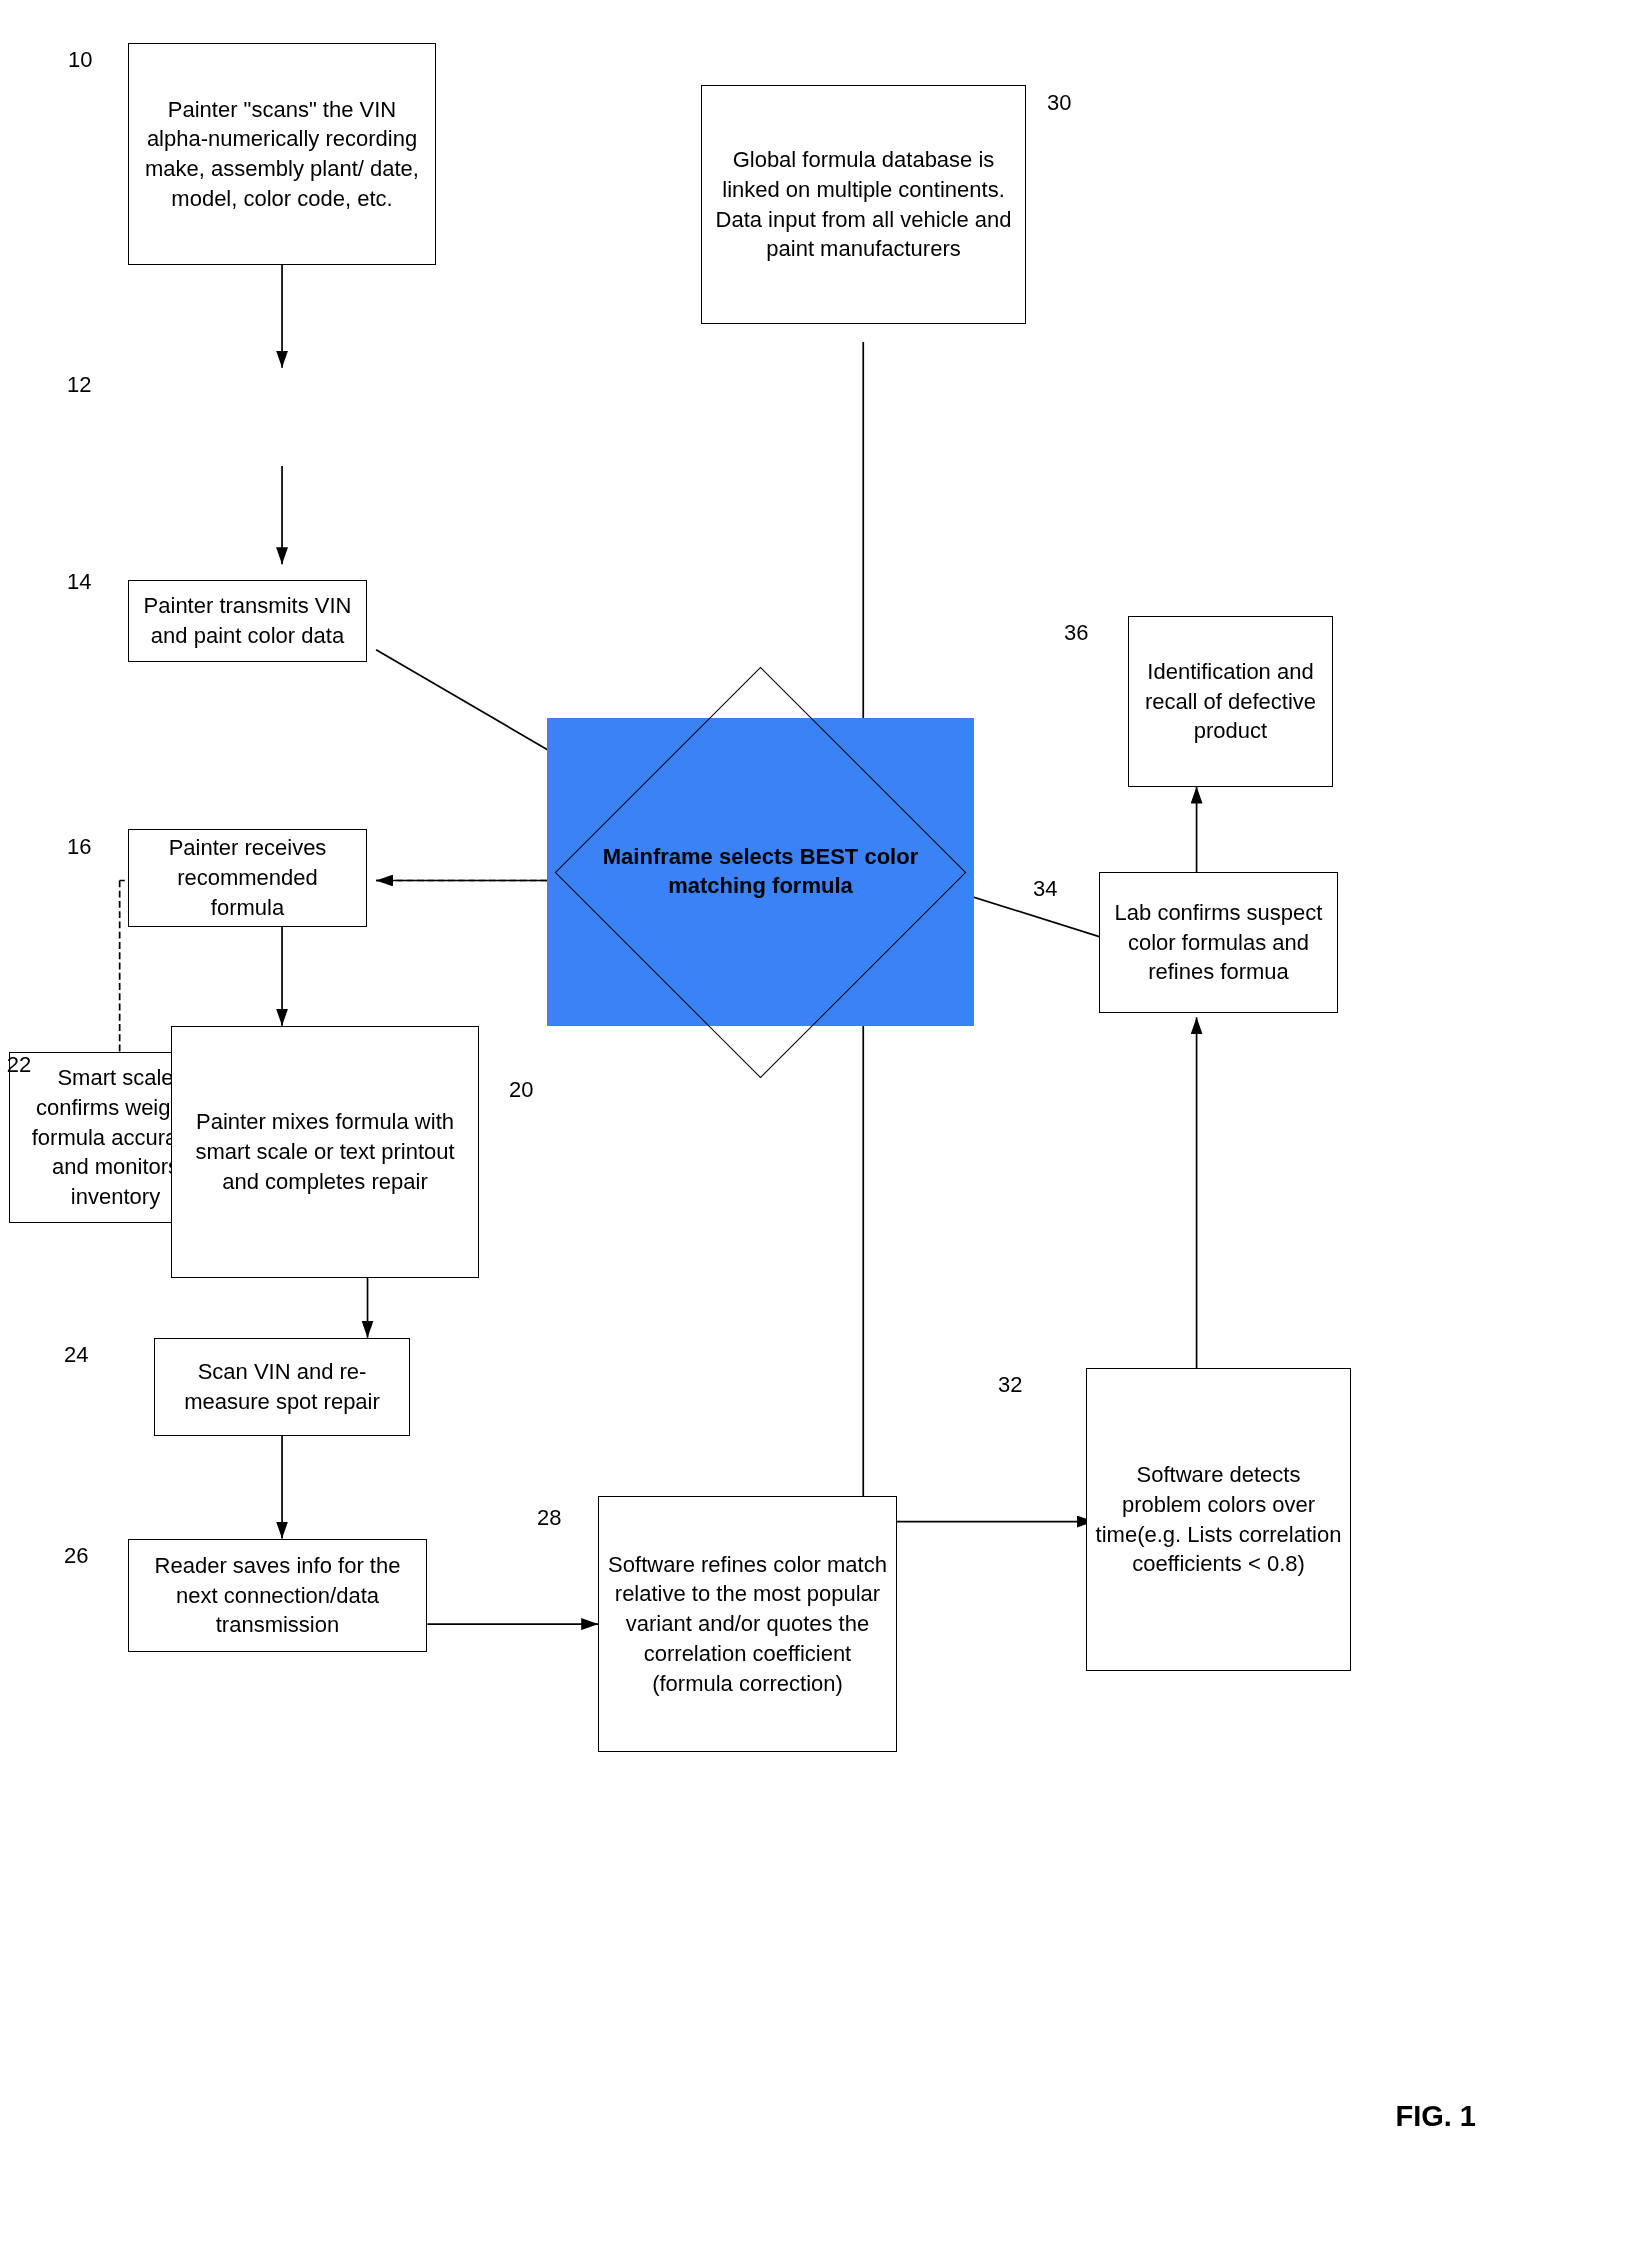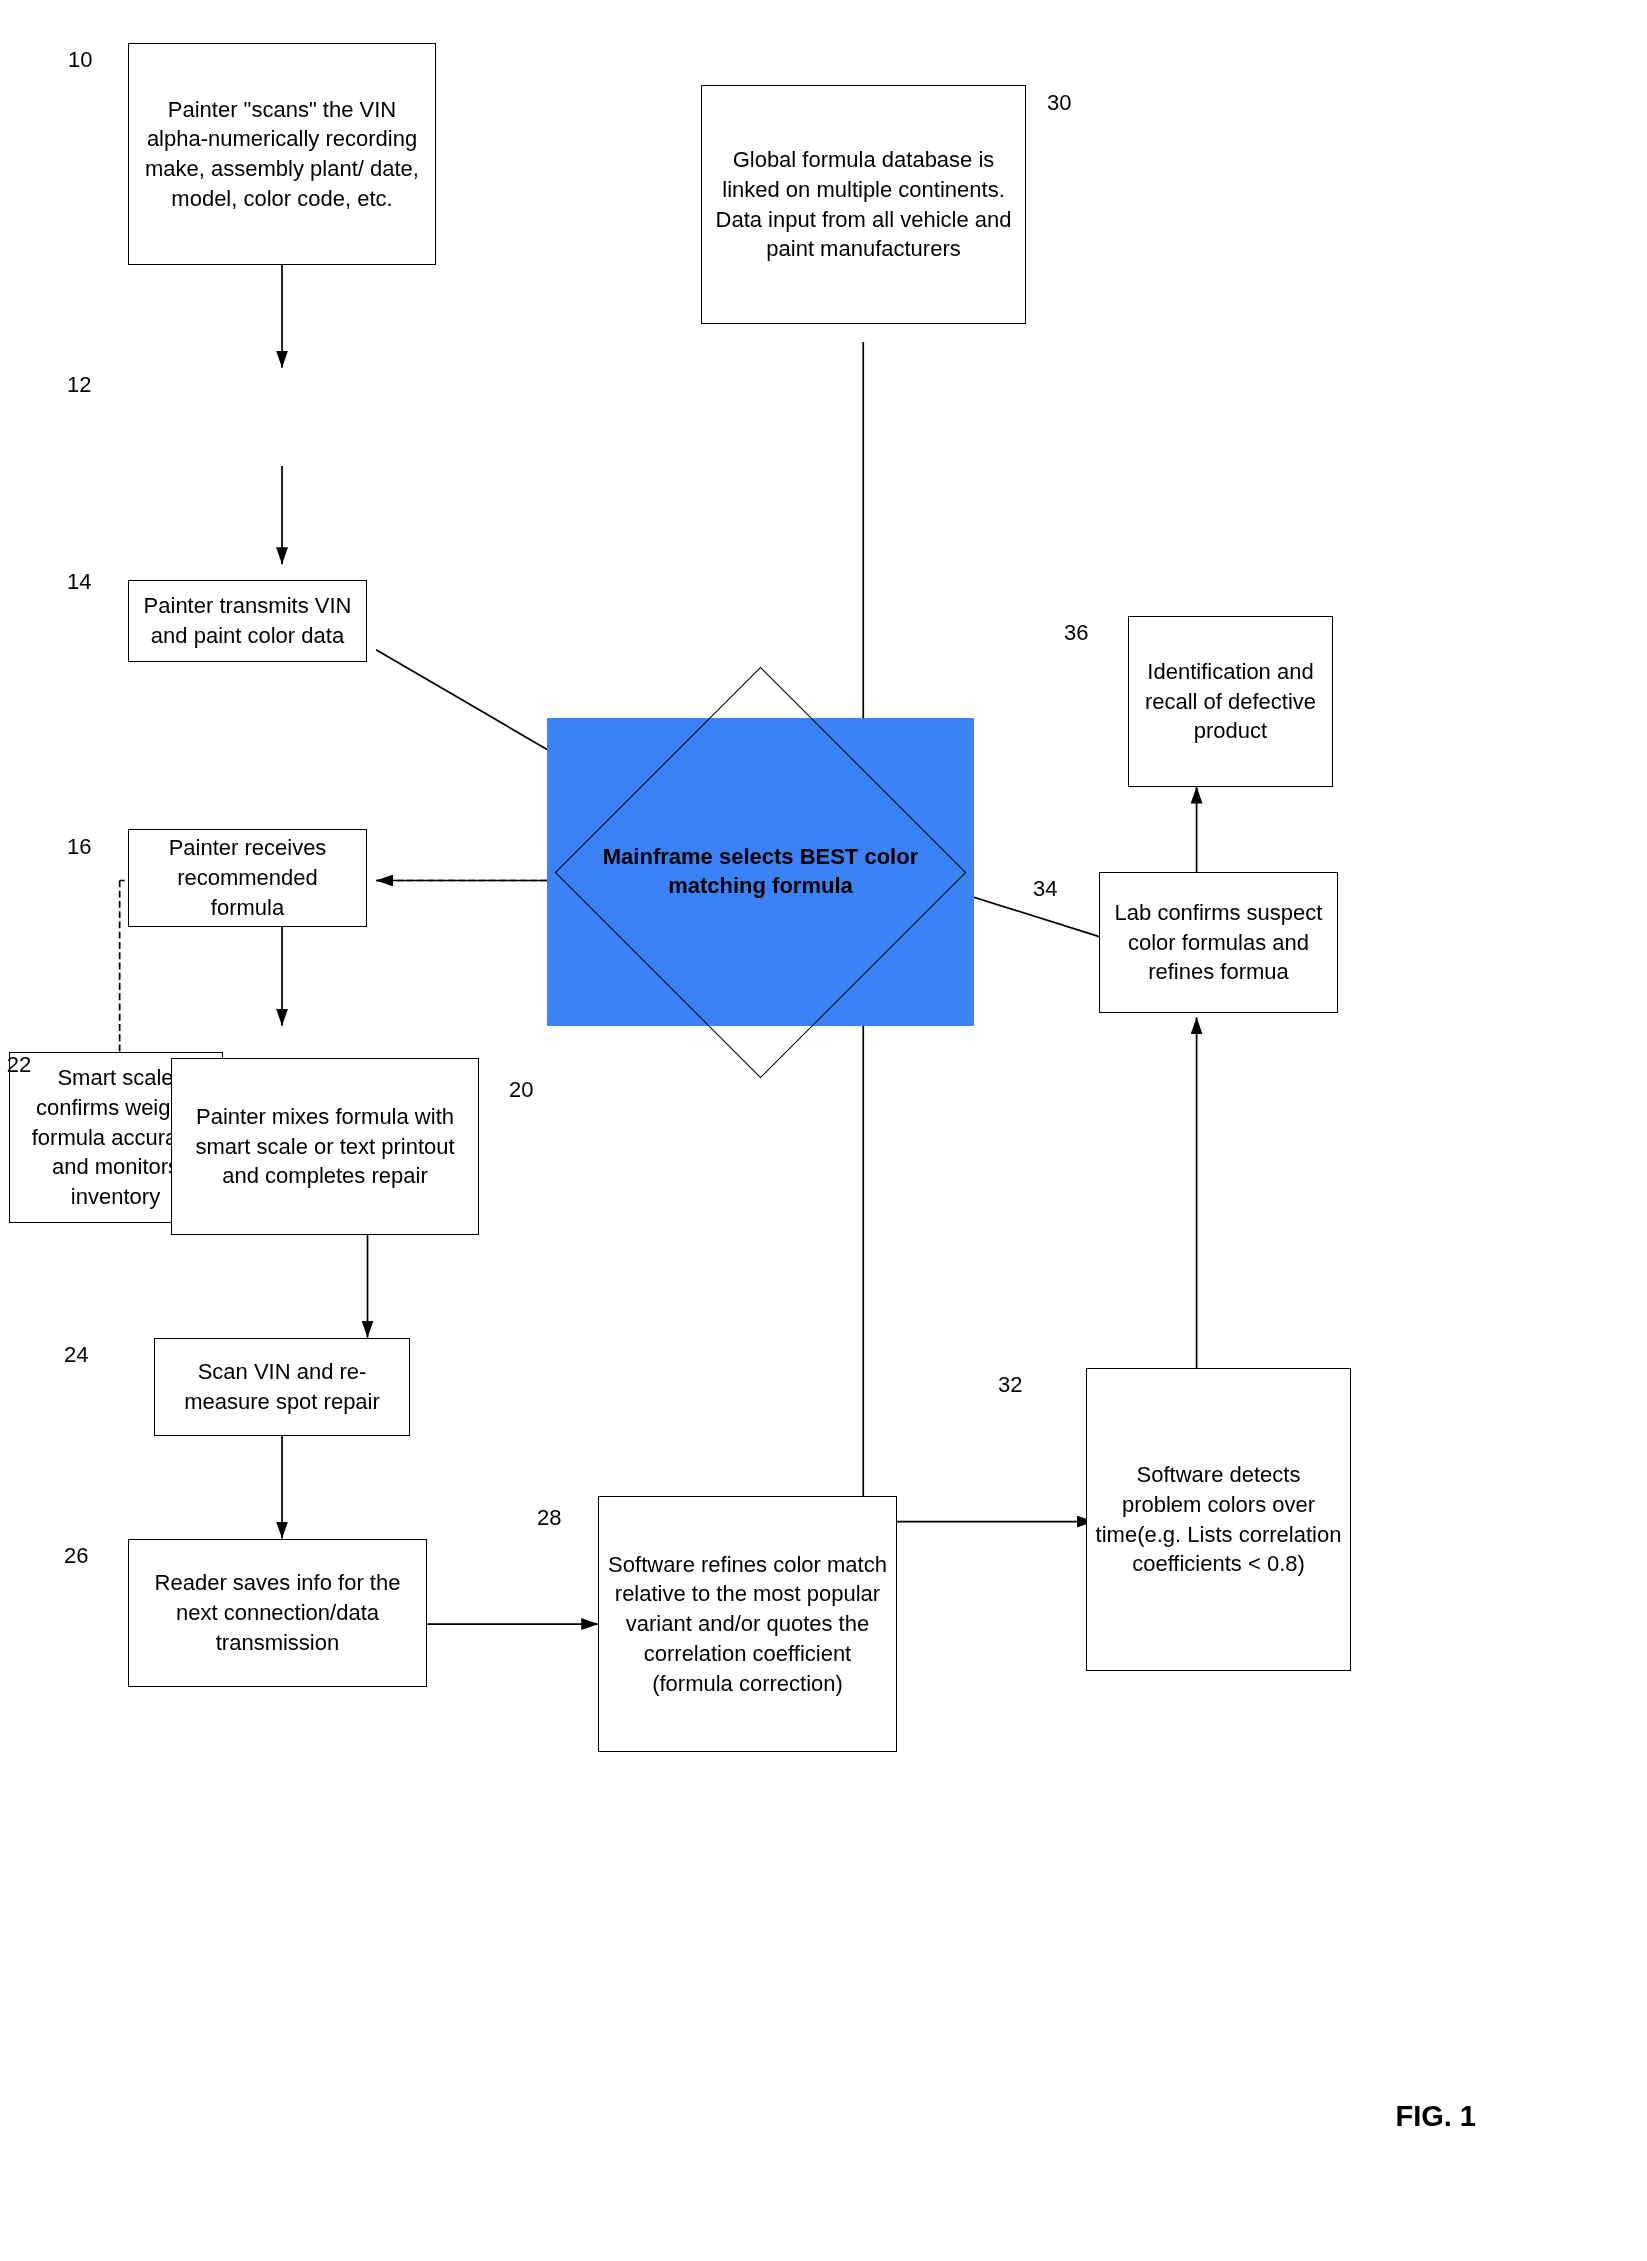--- a/index.html
+++ b/index.html
@@ -137,31 +137,31 @@
   <div class="box" style="left:128px; top:829px; width:239px; height:98px;">
     <span>Painter receives recommended formula</span>
   </div>
   <div class="label" style="left:67px; top:834px;">16</div>
 
   <div class="box" style="left:8.5px; top:1052px; width:214px; height:171px;">
     <span>Smart scale confirms weight/ formula accuracy and monitors inventory</span>
   </div>
   <div class="label" style="left:6.8px; top:1052px;">22</div>
 
-  <div class="box" style="left:171px; top:1026px; width:308px; height:177px;margin-top:32px;">
+  <div class="box" style="left:171px; top:1026px; width:308px; height:252px;">
     <span>Painter mixes formula with smart scale or text printout and completes repair</span>
   </div>
   <div class="label" style="left:509px; top:1077px;">20</div>
 
   <div class="box" style="left:154px; top:1338px; width:256px; height:98px;">
     <span>Scan VIN and re-measure spot repair</span>
   </div>
   <div class="label" style="left:64px; top:1342px;">24</div>
 
-  <div class="box" style="left:128px; top:1539px; width:299px; height:148px;">
+  <div class="box" style="left:128px; top:1539px; width:299px; height:113px;">
     <span>Reader saves info for the next connection/data transmission</span>
   </div>
   <div class="label" style="left:64px; top:1543px;">26</div>
 
   <div class="box" style="left:598px; top:1496px; width:299px; height:256px;">
     <span>Software refines color match relative to the most popular variant and/or quotes the correlation coefficient (formula correction)</span>
   </div>
   <div class="label" style="left:537px; top:1505px;">28</div>
 
   <div class="box" style="left:701px; top:85px; width:325px; height:239px;">

